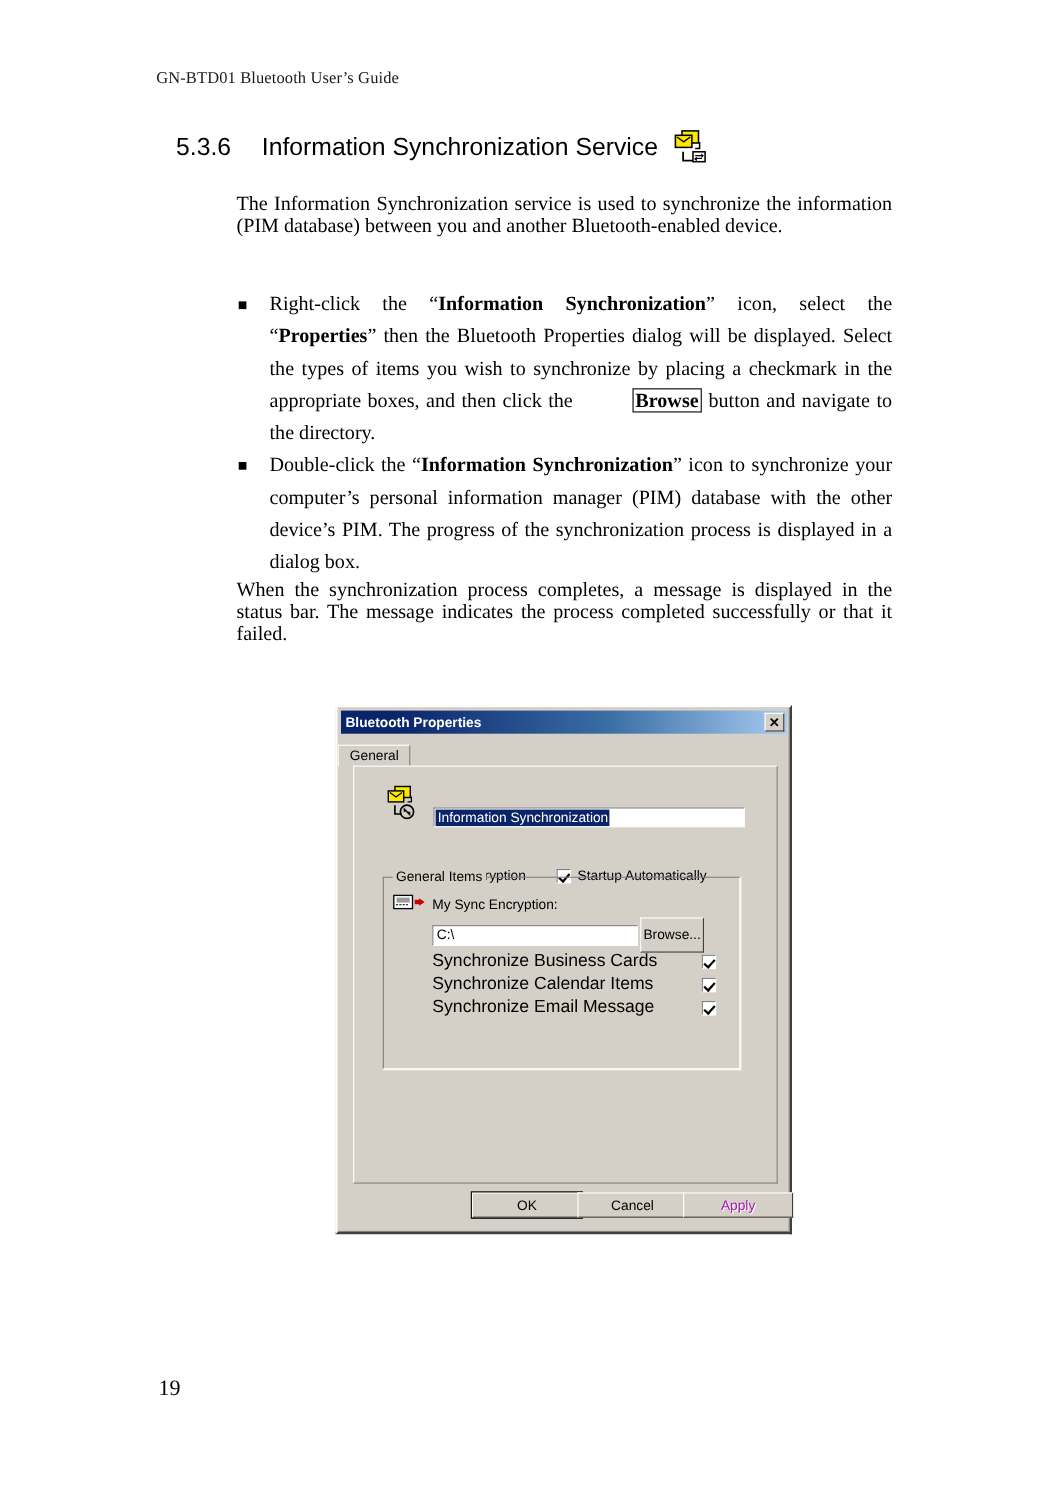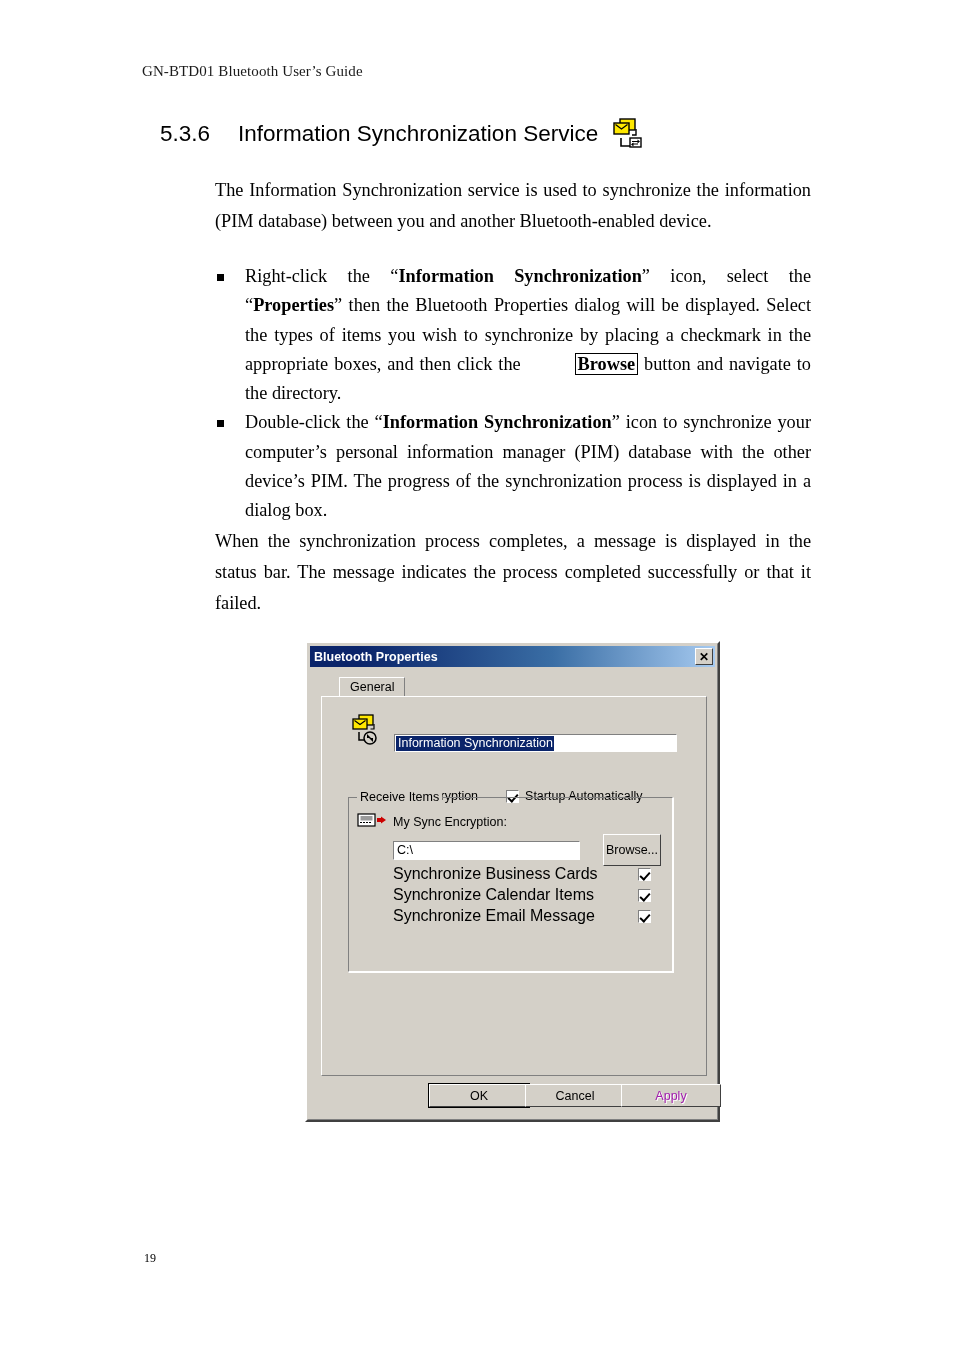--- a/index.html
+++ b/index.html
@@ -49,21 +49,21 @@
     top: 3px;
   }
 
   
   .body-block {
     position: absolute;
     left: 215px;
     width: 596px;
     font-family: "Liberation Serif", serif;
     font-size: 18.3px;
-    line-height: 31px;
+    line-height: 20px;
     text-align: justify;
     color: #000000;
   }
   .body-block p { margin: 0; }
   .para-1 { top: 175px; }
   .para-2 { top: 526px; }
 
   .bullet-list {
     position: absolute;
     left: 215px;
@@ -159,21 +159,21 @@
     font-family: "Liberation Sans", sans-serif;
     font-size: 12px;
     font-weight: bold;
     line-height: 1;
     color: #000;
   }
 
   
   .tab-strip {
     position: absolute;
-    left: 32px;
+    left: 0;
     top: 34px;
     width: 386px;
     height: 20px;
   }
   .tab {
     position: absolute;
     left: 0; top: 0;
     padding: 2px 10px 3px 10px;
     background: #d4d0c8;
     border-top: 1.5px solid #ffffff;
@@ -359,21 +359,21 @@
     font-family: "Liberation Sans", sans-serif;
     font-size: 12.5px;
     display: flex;
     align-items: center;
     justify-content: center;
     color: #000;
   }
   .browse-btn {
     width: 58px;
     height: 32px;
-    margin-left: 23px;
+    margin-left: 2px;
   }
 
   .sync-item {
     position: absolute;
     left: 44px;
     width: 258px;
     height: 20px;
     display: flex;
     align-items: center;
     justify-content: space-between;
@@ -406,21 +406,21 @@
     outline: 1.5px solid #000;
     outline-offset: 0px;
   }
   .footer-btn.disabled { color: #a21caf; text-shadow: 1px 1px 0 #ffffff; }
 
   .page-number {
     position: absolute;
     left: 144px;
     top: 1251px;
     font-family: "Liberation Serif", serif;
-    font-size: 12px;
+    font-size: 20px;
     color: #000;
   }
 </style>
 </head>
 <body>
 
 <div class="page-header">GN-BTD01 Bluetooth User’s Guide</div>
 
 <div class="section-heading">
   <span class="sec-num">5.3.6</span>
@@ -492,21 +492,21 @@
     <div class="opts-row">
       <span class="cb"></span>
       <span class="cb-label">Encryption</span>
       <span class="gap"></span>
       <span class="cb checked"></span>
       <span class="cb-label">Startup Automatically</span>
     </div>
 
     <div class="groupbox">
       <div class="groupbox-inner"></div>
-      <div class="groupbox-title">Receive Items</div>
+      <div class="groupbox-title">General Items</div>
 
       <div class="sync-dir-row">
         <span>
           <svg width="30" height="16" viewBox="0 0 30 16">
             <rect x="1" y="2" width="17" height="12" fill="#ffffff" stroke="#000" stroke-width="1.2"></rect>
             <rect x="3.5" y="4" width="12" height="4.5" fill="#9a9a9a"></rect>
             <path d="M3 10.5 h2 M6 10.5 h2 M9 10.5 h2 M12 10.5 h2" stroke="#000" stroke-width="1"></path>
             <path d="M20 8 h5" stroke="#cc0000" stroke-width="4"></path>
             <path d="M24 4.5 l5 3.5 -5 3.5 z" fill="#cc0000"></path>
           </svg>

